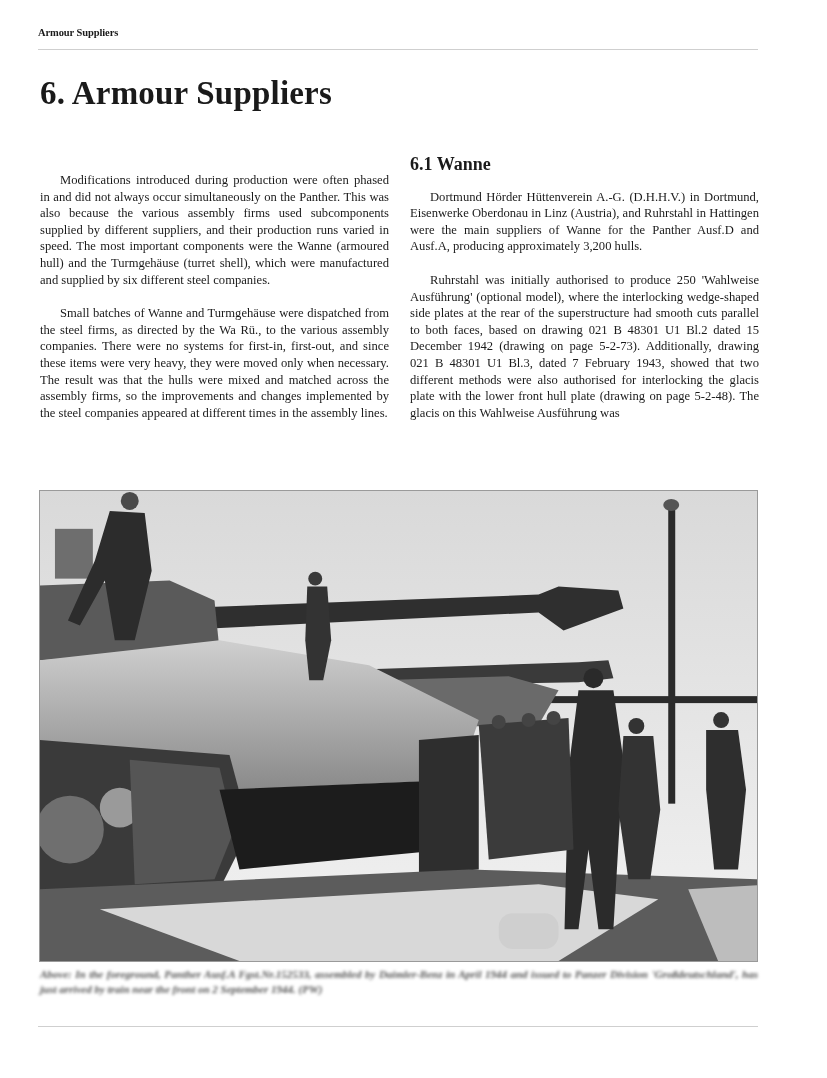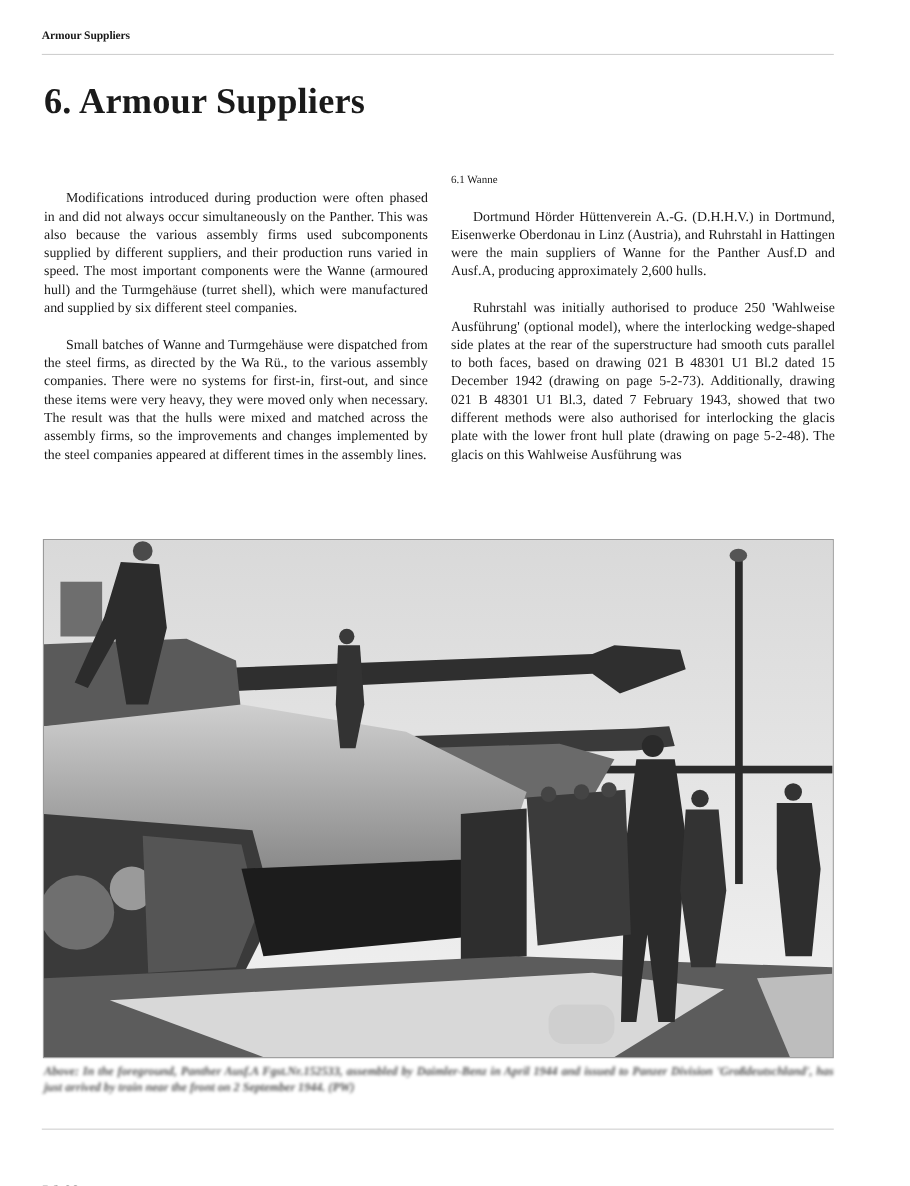--- a/index.html
+++ b/index.html
@@ -7,21 +7,21 @@
          font-family: "Liberation Serif", "DejaVu Serif", serif; color: #1a1a1a; }
   .running-head { position: absolute; left: 38px; top: 27px; font-size: 10.5px; font-weight: bold; letter-spacing: -0.1px; }
   .rule { position: absolute; height: 1px; background: #cfcfcf; }
   .rule.top { left: 38px; top: 49px; width: 720px; }
   .rule.bottom { left: 38px; top: 1026px; width: 720px; }
   .page-title { position: absolute; left: 38px; top: 73px; margin: 2px; font-size: 33px; font-weight: bold; letter-spacing: 0.2px; }
   .col { position: absolute; top: 172px; width: 349px; font-size: 12.6px; line-height: 16.6px; text-align: justify; hyphens: auto; }
   .col.left { left: 40px; }
   .col.right { left: 410px; top: 156px; }
   .col p { margin: 0 0 17px 0; text-indent: 20px; }
-  .section-head { margin: 0 0 16px 0; font-size: 10px; font-weight: normal; text-indent: 0; }
+  .section-head { margin: 0 0 16px 0; font-size: 18px; font-weight: bold; text-indent: 0; }
   .right-body { height: 316px; overflow: hidden; }
   .photo { position: absolute; left: 39px; top: 490px; width: 719px; height: 472px; border: 1px solid #9a9a9a; box-sizing: border-box; overflow: hidden; background: #e9e9e9; }
   .photo svg { display: block; width: 100%; height: 100%; }
   .caption { position: absolute; left: 40px; top: 967px; width: 718px; font-size: 11px; line-height: 15px; font-style: italic; font-weight: bold; color: #555; filter: blur(1.6px); text-align: justify; }
   .folio { position: absolute; left: 38px; top: 1037px; font-size: 13px; font-weight: bold; letter-spacing: -0.3px; margin-top: 37px; }
 </style>
 </head>
 <body>
 
 <div class="running-head">Armour Suppliers</div>
@@ -30,21 +30,21 @@
 <h1 class="page-title">6. Armour Suppliers</h1>
 
 <div class="col left">
   <p>Modifications introduced during production were often phased in and did not always occur simultaneously on the Panther. This was also because the various assembly firms used subcomponents supplied by different suppliers, and their production runs varied in speed. The most important components were the Wanne (armoured hull) and the Turmgehäuse (turret shell), which were manufactured and supplied by six different steel companies.</p>
   <p>Small batches of Wanne and Turmgehäuse were dispatched from the steel firms, as directed by the Wa Rü., to the various assembly companies. There were no systems for first-in, first-out, and since these items were very heavy, they were moved only when necessary. The result was that the hulls were mixed and matched across the assembly firms, so the improvements and changes implemented by the steel companies appeared at different times in the assembly lines.</p>
 </div>
 
 <div class="col right">
   <h2 class="section-head">6.1 Wanne</h2>
   <div class="right-body">
-    <p>Dortmund Hörder Hüttenverein A.-G. (D.H.H.V.) in Dortmund, Eisenwerke Oberdonau in Linz (Austria), and Ruhrstahl in Hattingen were the main suppliers of Wanne for the Panther Ausf.D and Ausf.A, producing approximately 2,600 hulls.</p>
+    <p>Dortmund Hörder Hüttenverein A.-G. (D.H.H.V.) in Dortmund, Eisenwerke Oberdonau in Linz (Austria), and Ruhrstahl in Hattingen were the main suppliers of Wanne for the Panther Ausf.D and Ausf.A, producing approximately 3,200 hulls.</p>
     <p>Ruhrstahl was initially authorised to produce 250 'Wahlweise Ausführung' (optional model), where the interlocking wedge-shaped side plates at the rear of the superstructure had smooth cuts parallel to both faces, based on drawing 021 B 48301 U1 Bl.2 dated 15 December 1942 (drawing on page 5-2-73). Additionally, drawing 021 B 48301 U1 Bl.3, dated 7 February 1943, showed that two different methods were also authorised for interlocking the glacis plate with the lower front hull plate (drawing on page 5-2-48). The glacis on this Wahlweise Ausführung was</p>
   </div>
 </div>
 
 <div class="photo">
   <svg viewBox="0 0 719 472" preserveAspectRatio="none">
     <defs>
       <linearGradient id="sky" x1="0" y1="0" x2="0" y2="1">
         <stop offset="0" stop-color="#d9d9d9"></stop>
         <stop offset="1" stop-color="#f2f2f2"></stop>

